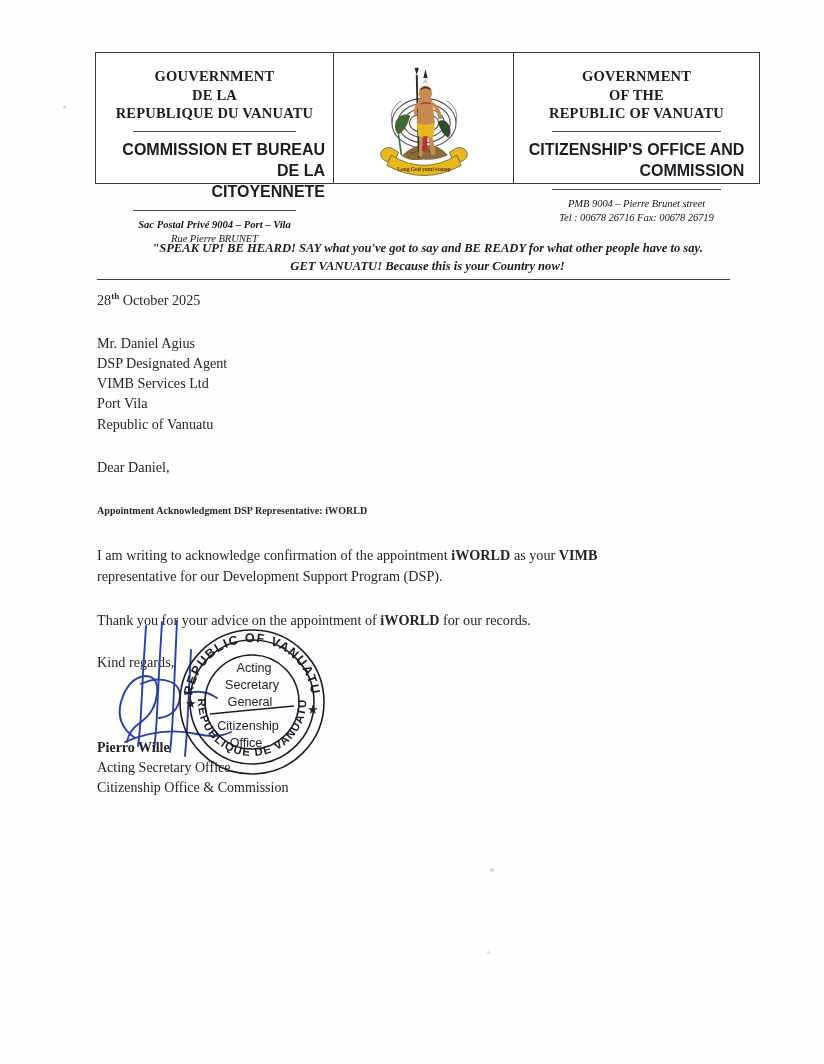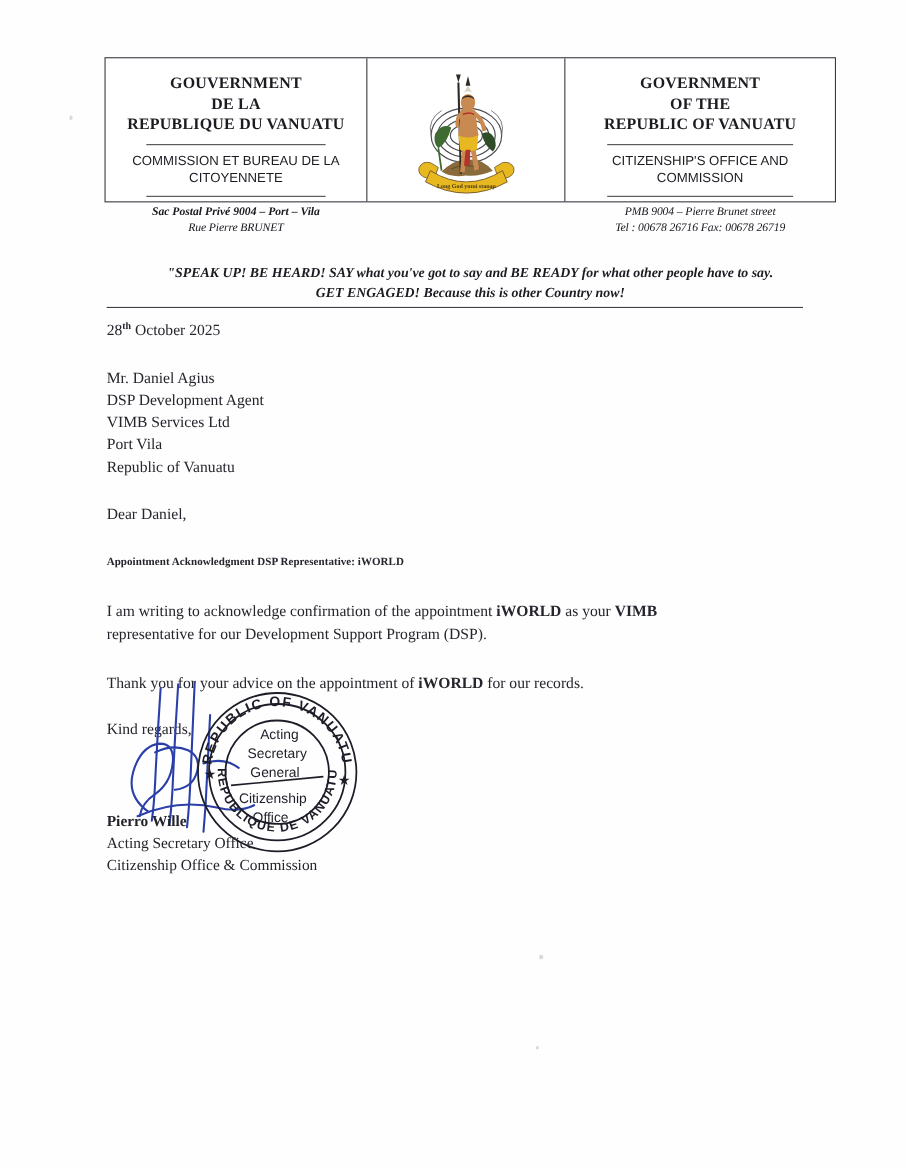--- a/index.html
+++ b/index.html
@@ -57,24 +57,24 @@
     color: #1b1b22;
   }
   .lh-rule {
     width: 74%;
     height: 0;
     border-top: 1.4px solid #4a4a52;
     margin: 8px 0 7px;
   }
   .lh-sub {
     font-family: "Liberation Sans", sans-serif;
-    font-weight: normal;
-    font-size: 12px;
+    font-weight: bold;
+    font-size: 16px;
     line-height: 1.32;
-    text-align: center;
+    text-align: right;
     color: #1b1b22;
   }
   .lh-addr {
     font-family: "Liberation Serif", serif;
     font-weight: bold;
     font-style: italic;
     font-size: 10.6px;
     line-height: 1.35;
     text-align: center;
     color: #16161c;
@@ -271,31 +271,31 @@
       <div class="lh-rule"></div>
       <div class="lh-addr">
         <div class="heavy">PMB 9004 – Pierre Brunet street</div>
         <div class="heavy">Tel : 00678 26716 Fax: 00678 26719</div>
       </div>
     </div>
   </div>
 
   <div class="slogan">
     <div>"SPEAK UP! BE HEARD! SAY what you've got to say and BE READY for what other people have to say.</div>
-    <div>GET ENGAGED!   Because this is other Country now!</div>
+    <div>GET VANUATU!   Because this is your Country now!</div>
   </div>
   <div class="slogan-rule"></div>
 
   <div class="body-wrap">
 
     <div class="date-line"><span>28</span><sup>th</sup><span> October 2025</span></div>
 
     <div class="addr-block">
       <div>Mr. Daniel Agius</div>
-      <div>DSP Development Agent</div>
+      <div>DSP Designated Agent</div>
       <div>VIMB Services Ltd</div>
       <div>Port Vila</div>
       <div>Republic of Vanuatu</div>
     </div>
 
     <div class="salutation">Dear Daniel,</div>
 
     <div class="subject">Appointment Acknowledgment DSP Representative: iWORLD</div>
 
     <div class="para"><span>I am writing to acknowledge confirmation of the appointment </span><b>iWORLD</b><span> as your </span><b>VIMB</b><span> representative for our Development Support Program (DSP).</span></div>

